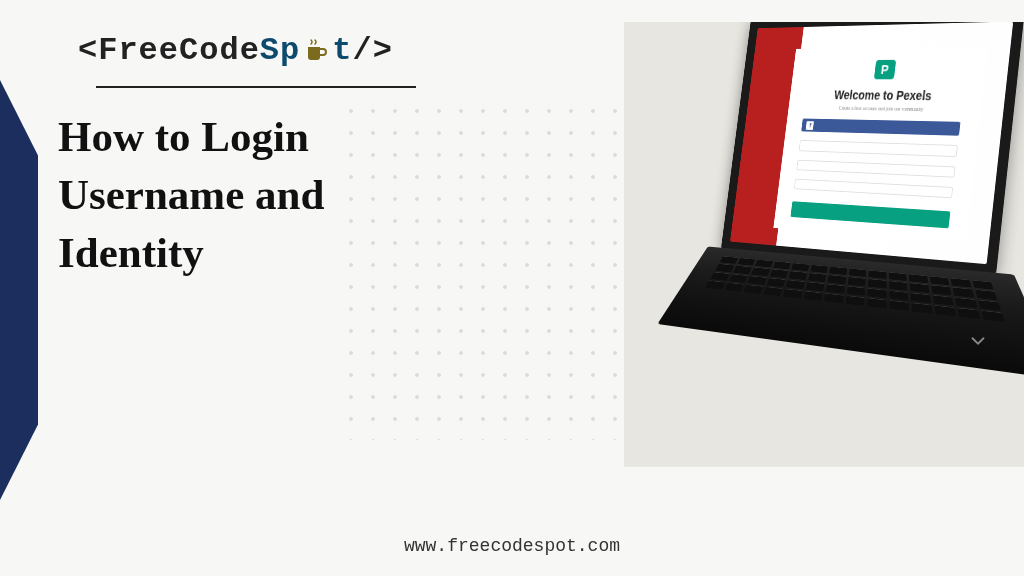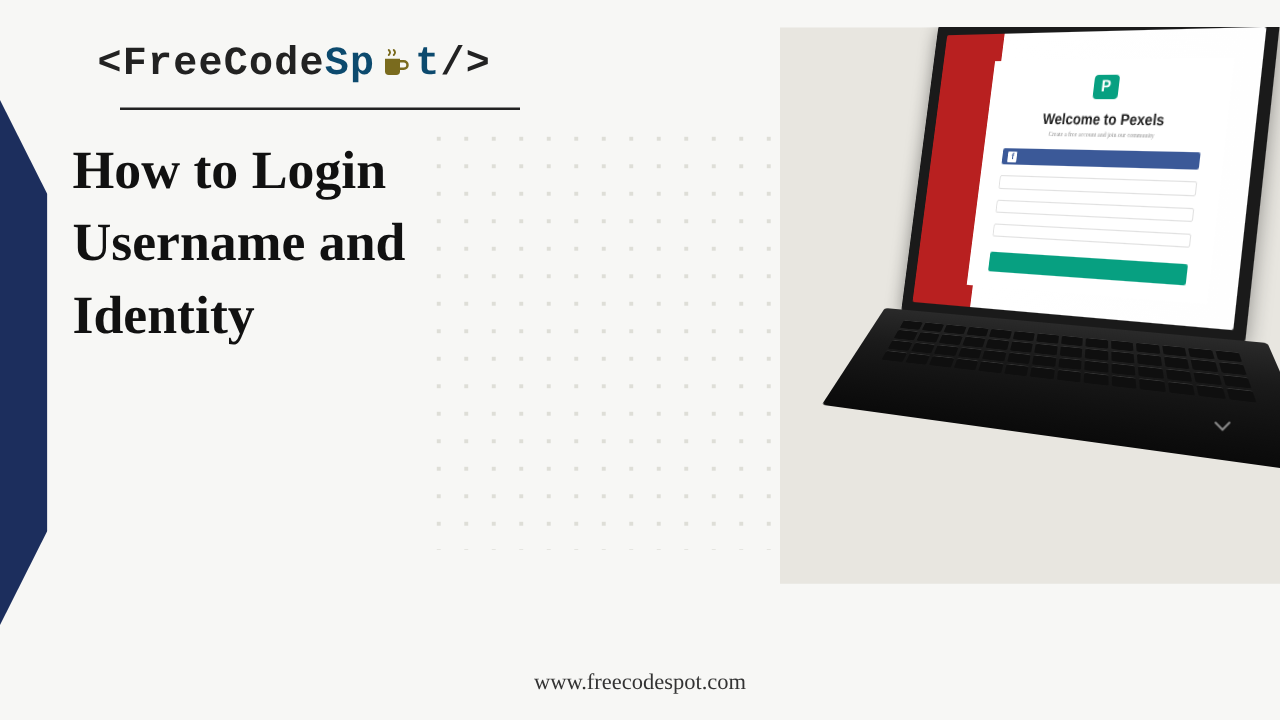--- a/index.html
+++ b/index.html
@@ -71,21 +71,21 @@
       color: #111;
     }
     .website-url {
       position: absolute;
       left: 0;
       right: 0;
       bottom: 20px;
       text-align: center;
       font-size: 18px;
       color: #333;
-      font-family: Liberation Serif, serif;
+      font-family: Liberation Mono, monospace;
     }
     .laptop-scene {
       position: absolute;
       right: 0;
       top: 22px;
       width: 400px;
       height: 445px;
       background: #e8e6e0;
       overflow: hidden;
     }

